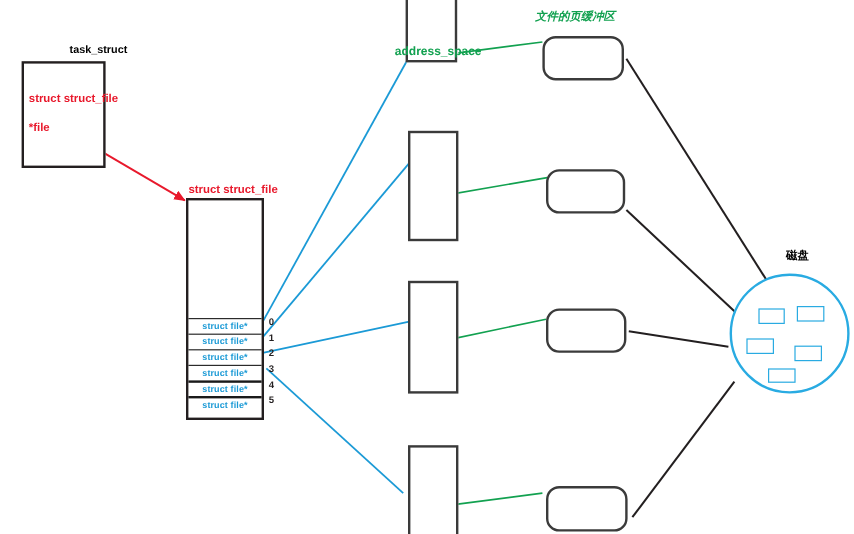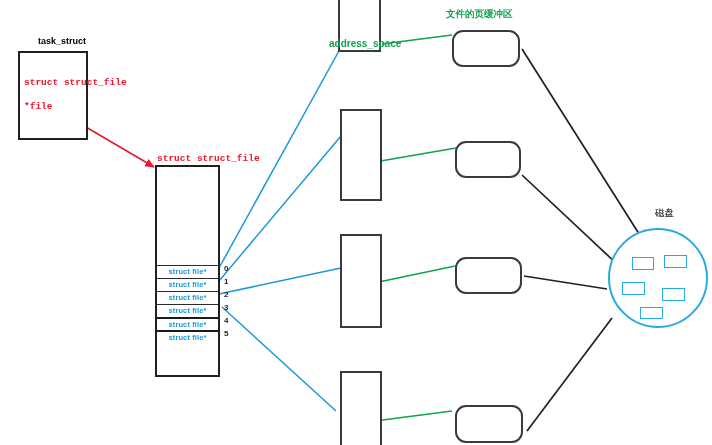--- a/index.html
+++ b/index.html
@@ -2,34 +2,34 @@
 <html><head>
 <meta charset="utf-8">
 <style>
   html,body{margin:0;padding:0;background:#ffffff;}
   body{width:712px;height:445px;position:relative;overflow:hidden;
        font-family:"Liberation Sans","DejaVu Sans",sans-serif;}
   #stage{position:absolute;left:0;top:0;width:712px;height:445px;}
   svg.lines{position:absolute;left:0;top:0;width:712px;height:445px;pointer-events:none;}
 
   .lbl{position:absolute;white-space:nowrap;font-weight:bold;}
-  .lbl-black{color:#000000;font-size:9px;}
-  .lbl-red{color:#e8192c;font-size:9.5px;line-height:13px;font-family:Liberation Mono, monospace;}
+  .lbl-black{color:#000000;font-size:9px;margin-left:20px;}
+  .lbl-red{color:#e8192c;font-size:9.5px;line-height:13px;}
   .lbl-green{color:#12a150;font-size:10px;}
-  .lbl-cn{color:#12a150;font-size:9.5px;font-family:"DejaVu Sans",sans-serif;}
-  .lbl-cn-black{color:#000000;font-size:9.5px;font-family:"DejaVu Sans",sans-serif;font-weight:normal;text-align:center;}
+  .lbl-cn{color:#12a150;font-size:9.5px;font-family:"DejaVu Sans",sans-serif;font-style:italic;}
+  .lbl-cn-black{color:#000000;font-size:9.5px;font-family:"DejaVu Sans",sans-serif;font-weight:bold;text-align:center;}
 
   .box{position:absolute;box-sizing:border-box;background:#ffffff;
        border:2px solid #231f20;}
   .tallbox{position:absolute;box-sizing:border-box;background:#ffffff;
        border:2px solid #3a3a3a;}
   .rrect{position:absolute;box-sizing:border-box;background:#ffffff;
        border:2px solid #3b3b3b;border-radius:11px;}
 
-  #ftable{position:absolute;left:155px;top:165px;width:65px;height:212px;
+  #ftable{position:absolute;left:155px;top:165px;width:65px;height:185px;
        box-sizing:border-box;border:2px solid #231f20;background:#fff;}
   .frow{position:absolute;left:0;width:61px;height:13px;box-sizing:border-box;
        border-top:1px solid #2b2b2b;color:#1b9ad6;font-size:7.5px;font-weight:bold;
        text-align:center;line-height:12px;letter-spacing:.1px;}
   .frow.thick{border-top:2px solid #1a1a1a;}
   .fnum{position:absolute;left:224px;color:#231f20;font-size:8px;font-weight:bold;}
 
   .diskcircle{position:absolute;left:608px;top:228px;width:100px;height:100px;
        border:2px solid #29abe2;border-radius:50%;box-sizing:border-box;background:#fff;}
   .dblk{position:absolute;border:1.6px solid #29abe2;box-sizing:border-box;background:#fff;}

